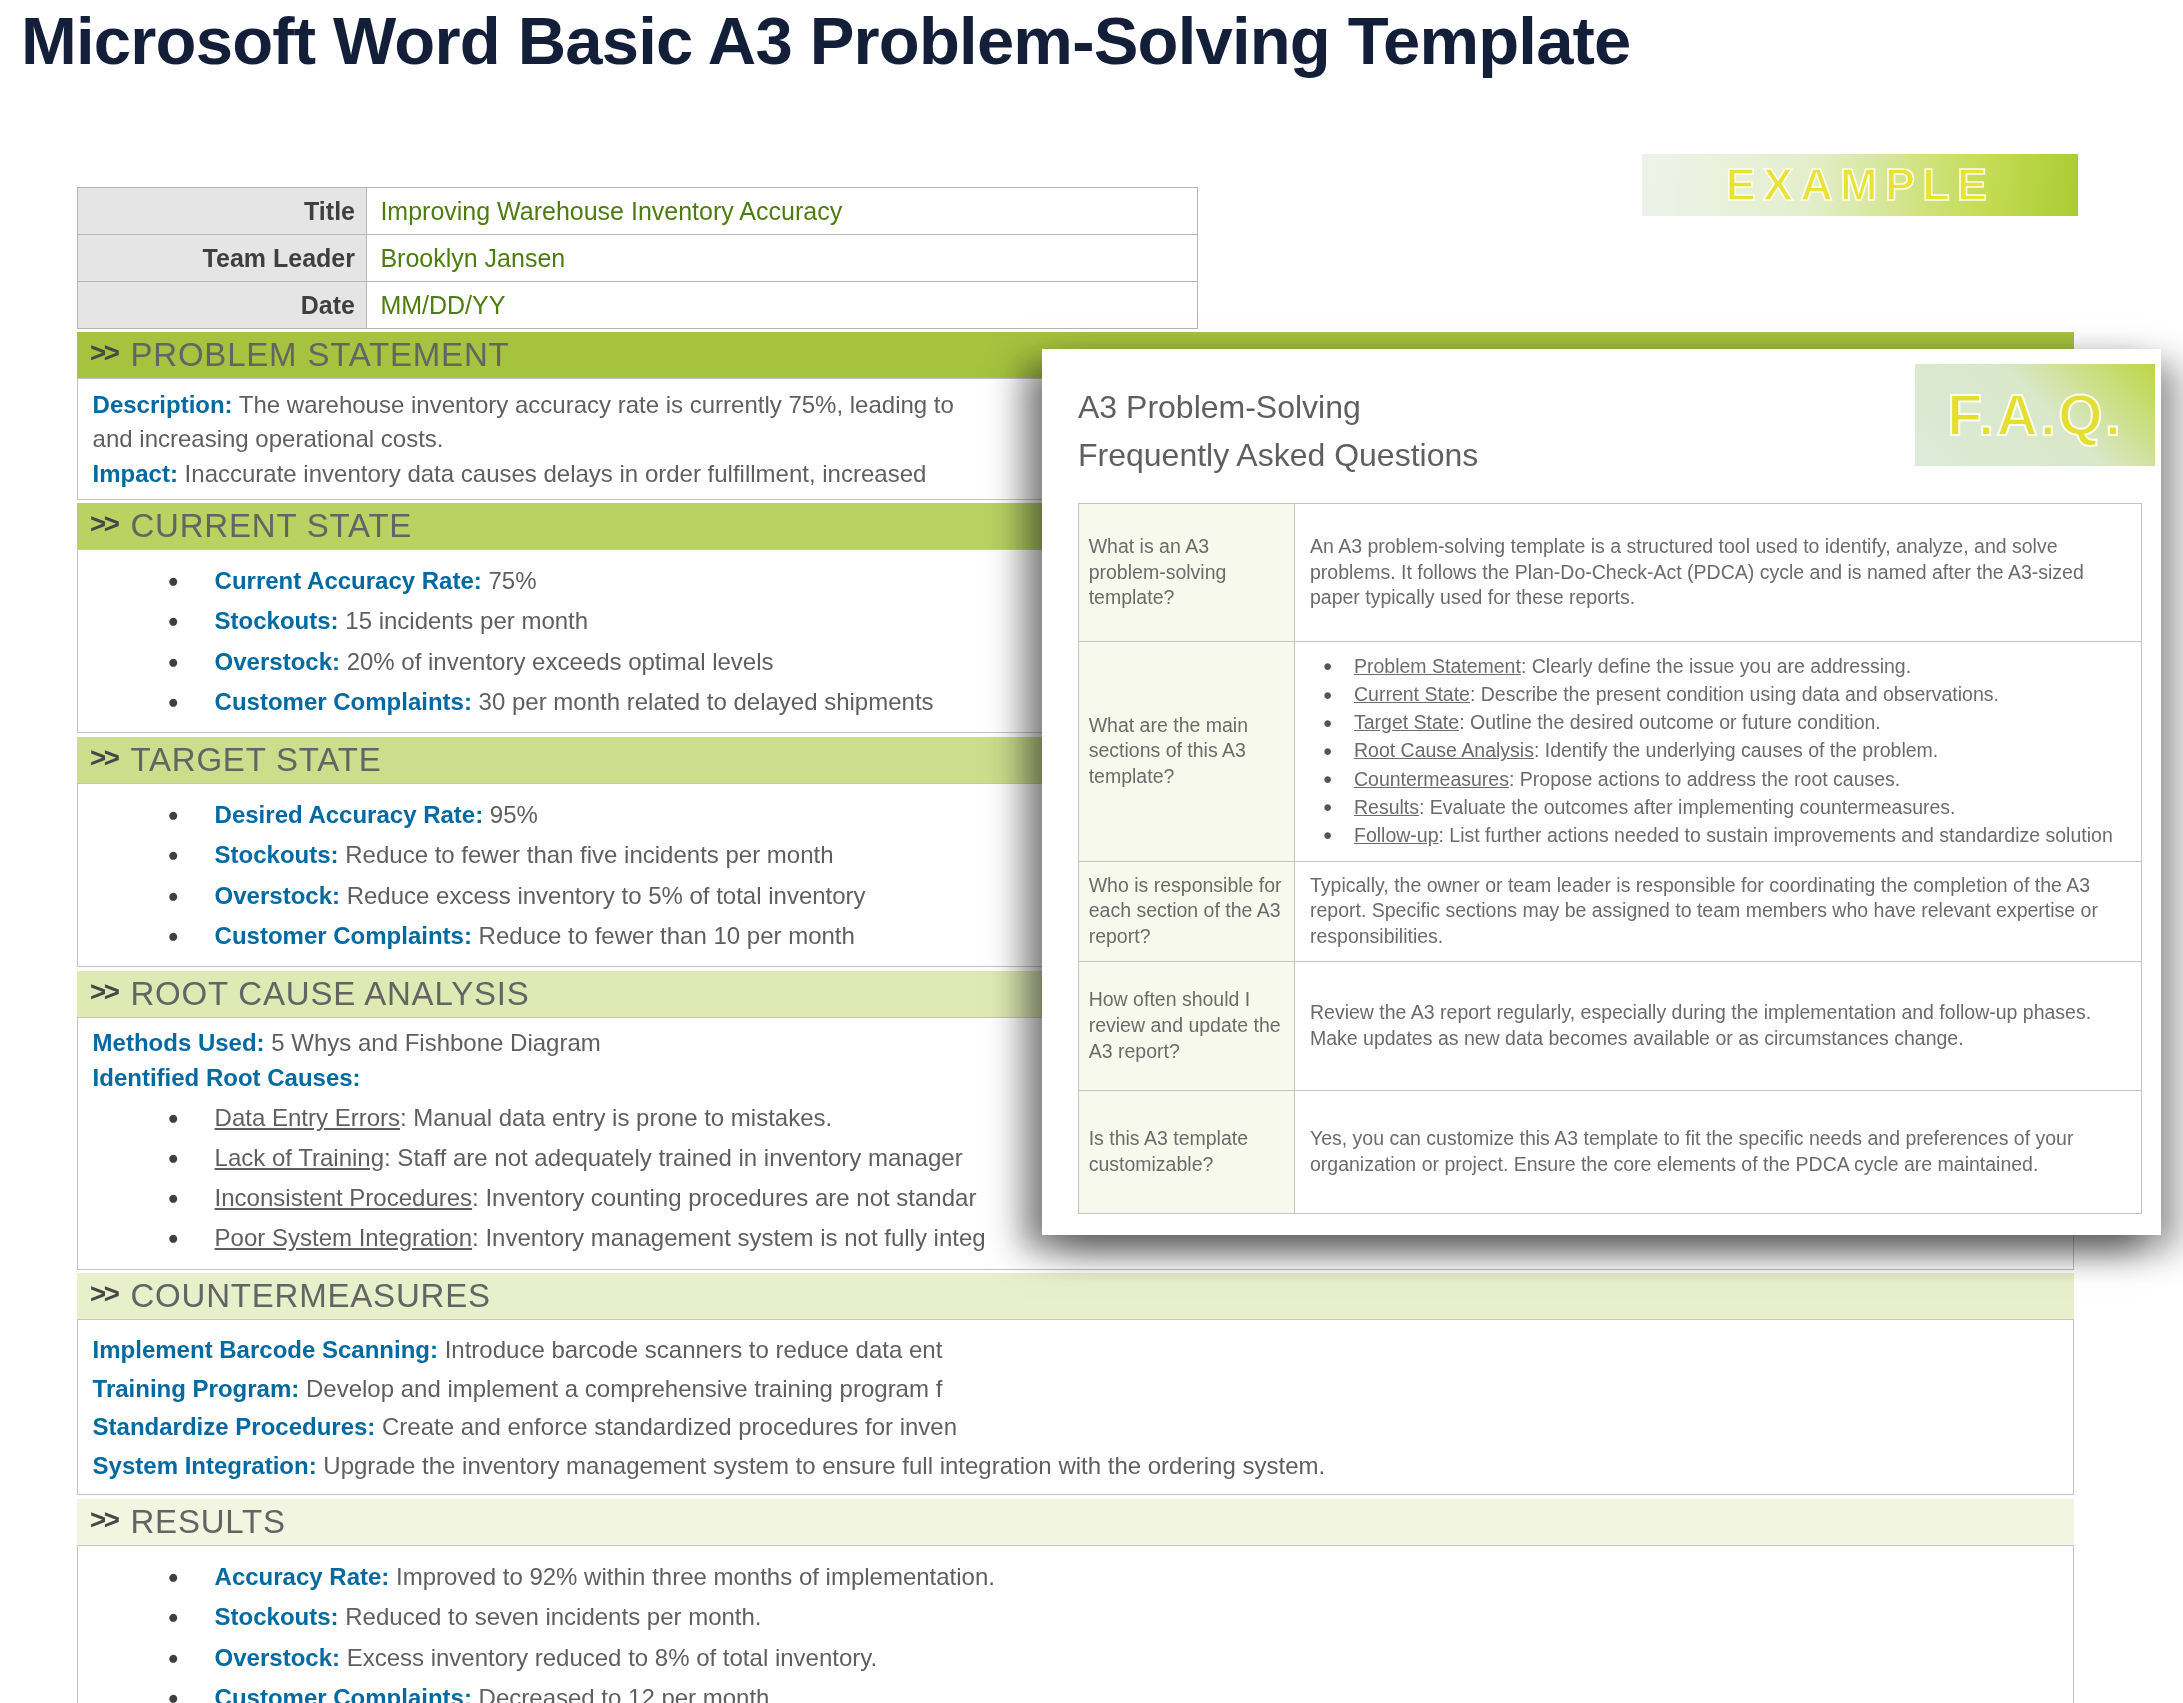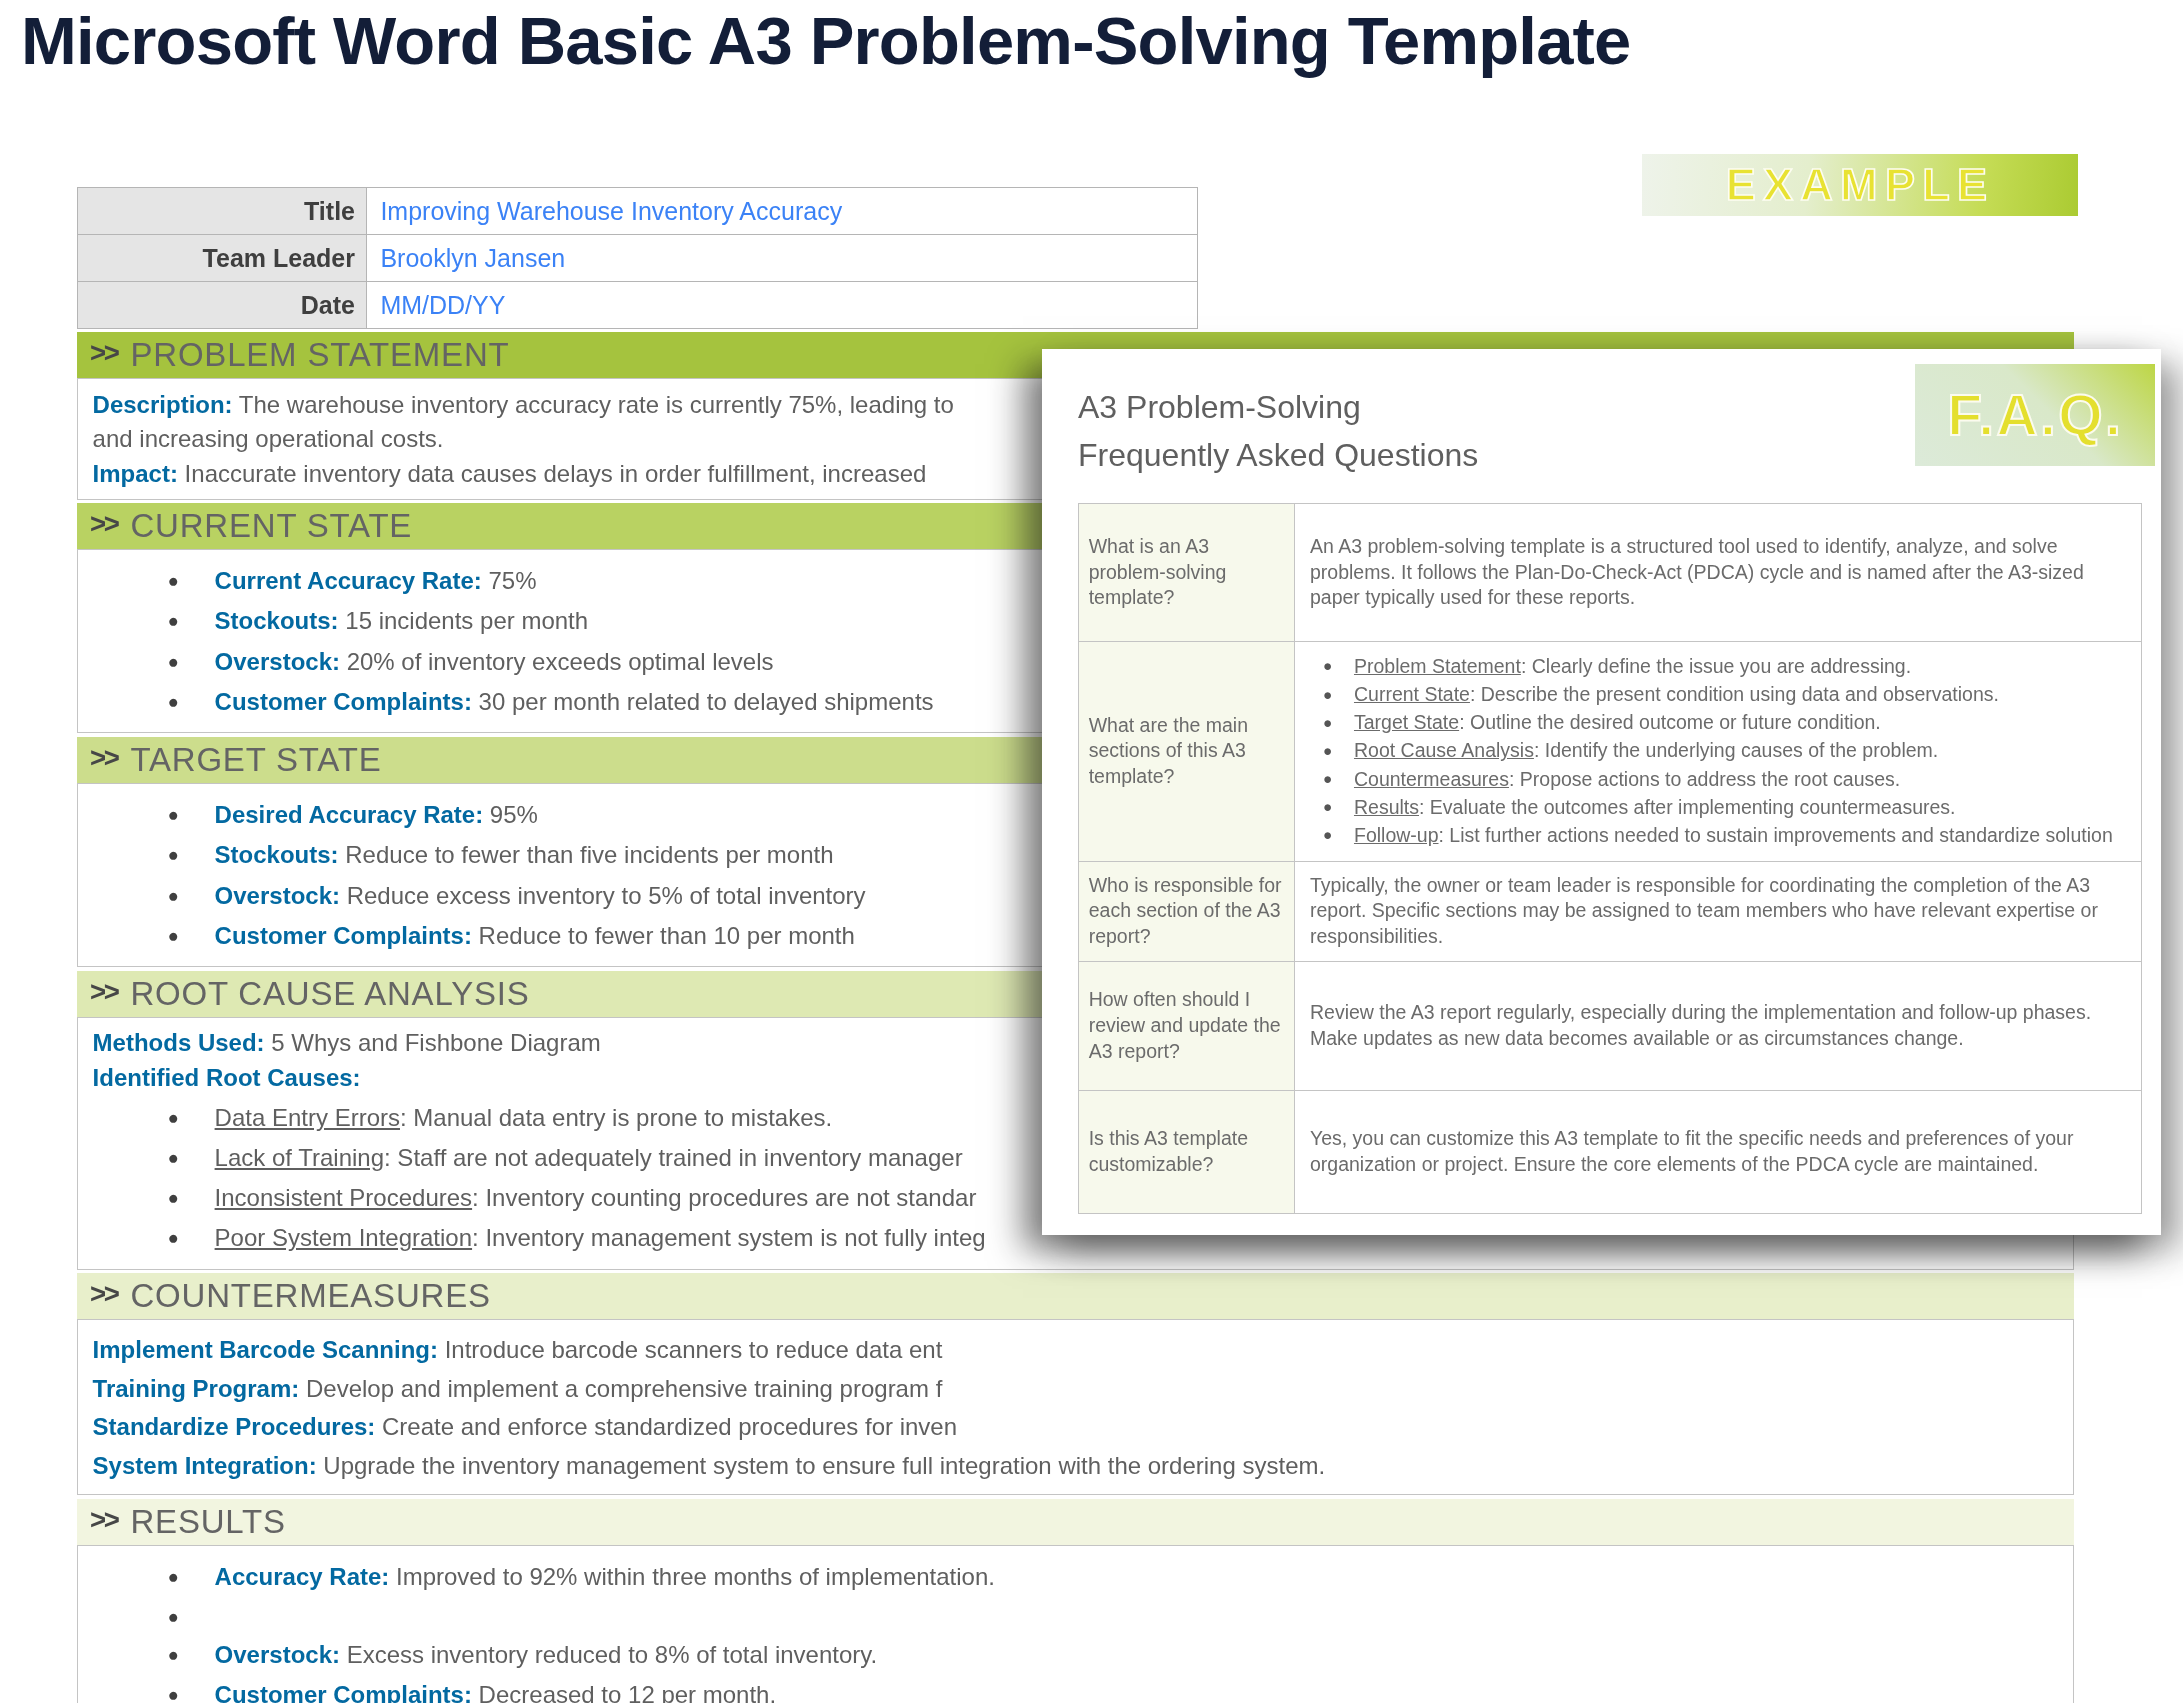--- a/index.html
+++ b/index.html
@@ -13,21 +13,21 @@
            display:flex;align-items:center;justify-content:center;
            background:linear-gradient(95deg,#eef3ea 0%,#e4eecd 38%,#c5dc55 78%,#abcb32 100%);
            font-size:45px;font-weight:800;letter-spacing:7.3px;color:#e8e232;
            -webkit-text-stroke:1.6px #fdfdf2;}
   
   .doc{position:absolute;left:77px;top:187px;width:1997px;z-index:1;color:#5f5f5f;}
   table.hdr{border-collapse:collapse;width:1121px;table-layout:fixed;}
   table.hdr td{border:1.2px solid #b5b5b5;height:44px;font-size:25px;}
   table.hdr td.lab{width:276px;background:#e5e5e5;text-align:right;padding-right:11.4px;
                    font-weight:bold;color:#3f3f3f;}
-  table.hdr td.val{padding-left:13px;color:#3b82f6;}
+  table.hdr td.val{padding-left:13px;color:#4d7c0f;}
   .section{margin-top:3.2px;}
   .band{display:flex;align-items:center;gap:13px;height:46px;padding-left:13px;}
   .band .chev{font-weight:800;color:#474747;font-size:27.6px;letter-spacing:-2.4px;padding-bottom:4px;}
   .band .bt{font-size:33px;color:#646464;letter-spacing:0.8px;white-space:nowrap;}
   .content{border:1.2px solid #c4c4c4;background:#fff;padding:6.5px 14.6px;font-size:24px;line-height:1.3;}
   .ld{font-weight:bold;color:#0369a1;}
   .u{text-decoration:underline;}
   .line{margin:3.2px 0;}
   .content.wide .line{margin:7.3px 0;}
   .blt{display:flex;margin:9px 0 9px 75px;align-items:flex-start;}
@@ -185,20 +185,21 @@
         <span class="chev">&gt;&gt;</span>
         <span class="bt">RESULTS</span>
       </div>
       <div class="content">
         <div class="blt">
             <span class="dot">●</span>
             <span><span class="ld">Accuracy Rate:</span><span> Improved to 92% within three months of implementation.</span></span>
           </div>
         <div class="blt">
             <span class="dot">●</span>
+            <span><span class="ld">Stockouts:</span><span> Reduced to seven incidents per month.</span></span>
           </div>
         <div class="blt">
             <span class="dot">●</span>
             <span><span class="ld">Overstock:</span><span> Excess inventory reduced to 8% of total inventory.</span></span>
           </div>
         <div class="blt">
             <span class="dot">●</span>
             <span><span class="ld">Customer Complaints:</span><span> Decreased to 12 per month.</span></span>
           </div>
       </div>

